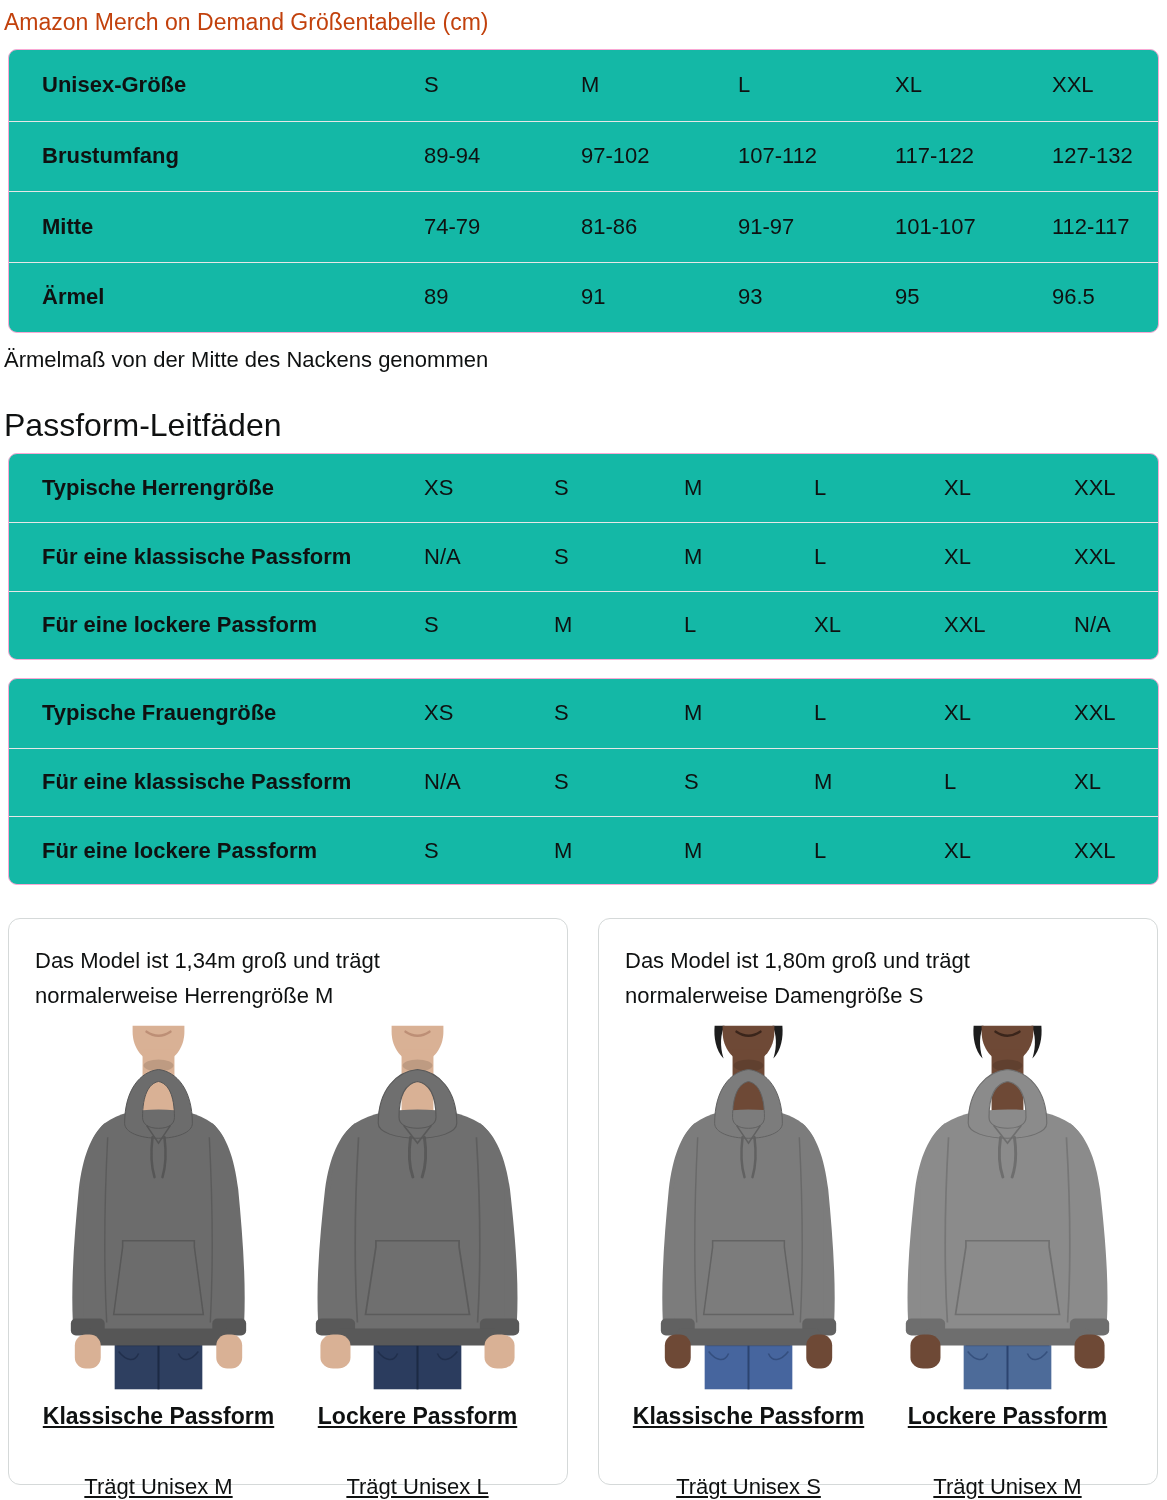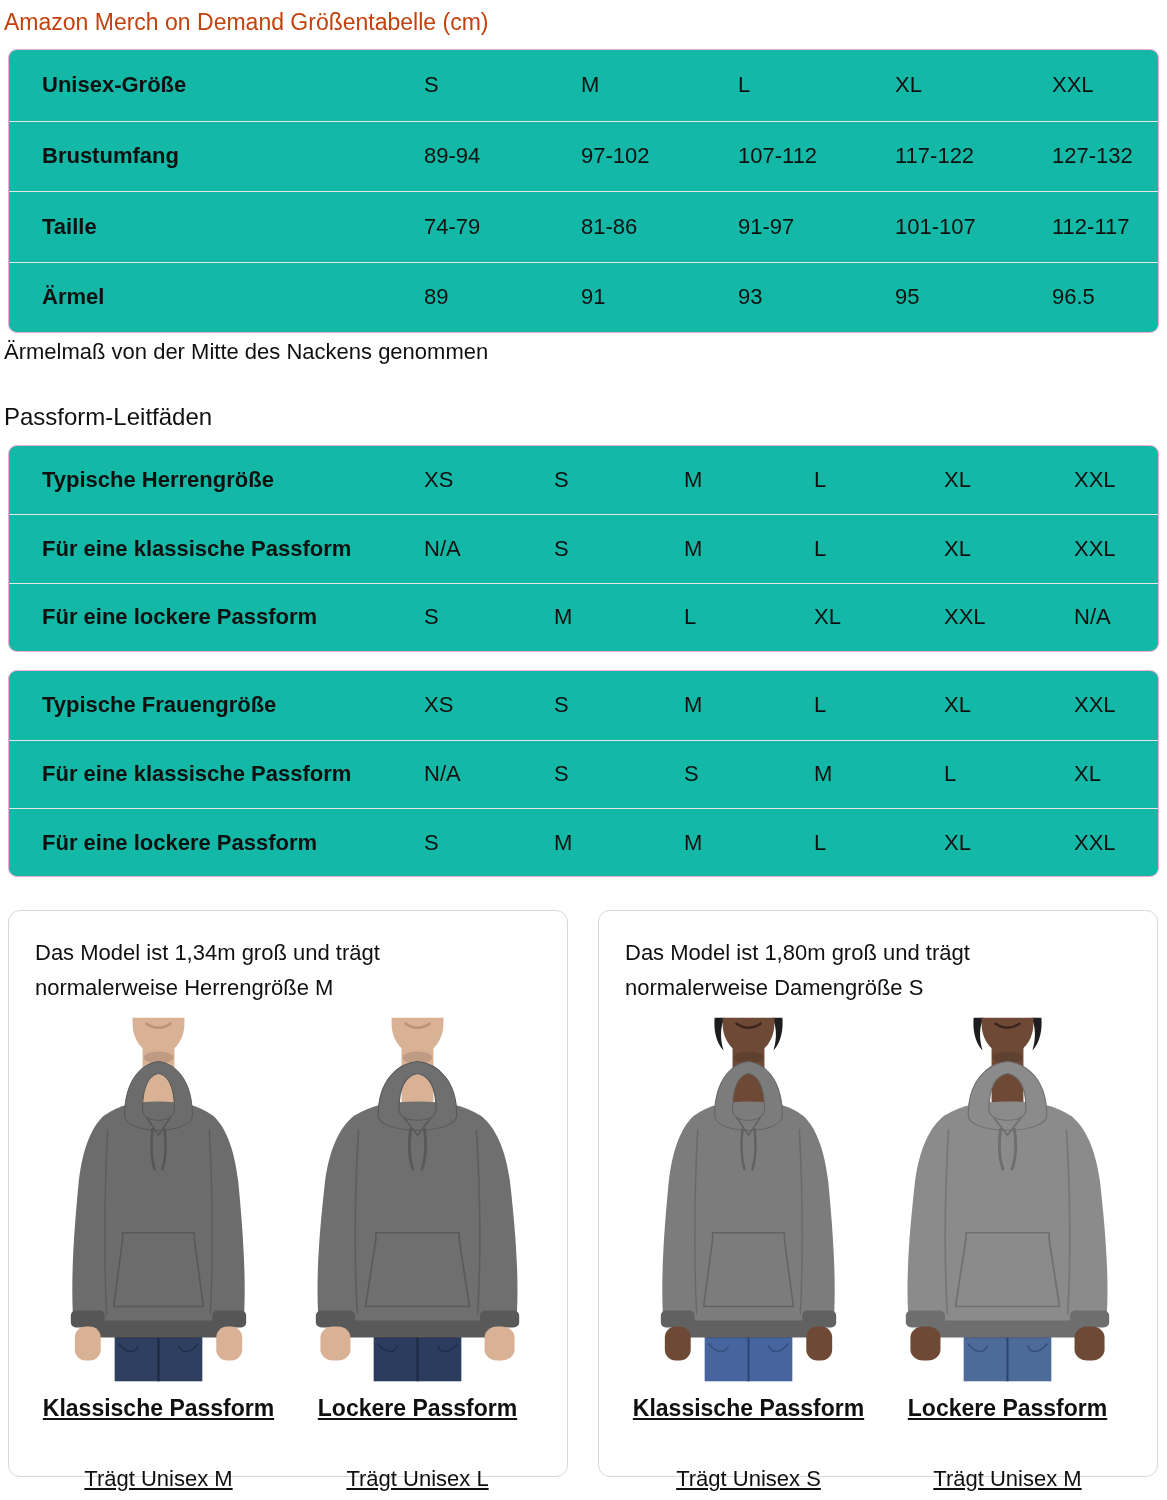--- a/index.html
+++ b/index.html
@@ -30,26 +30,26 @@
     align-items:center;
     padding-left:33px;
   }
   .tbl .row + .row { border-top:1px solid #e7e7e7; }
   .tbl.cols5 .row { grid-template-columns:382px repeat(4,157px) 1fr; height:70.5px; }
   .tbl.cols6 .row { grid-template-columns:382px repeat(5,130px) 1fr; height:68.4px; }
   .tbl .lbl { font-weight:700; font-size:22px; }
   .tbl .val { font-weight:400; font-size:22px; }
 
   .note {
-    margin:5px 0 0 4px;
+    margin:13px 0 0 4px;
     font-size:22px; line-height:28px;
   }
   .section-title {
     margin:36px 0 0 4px;
-    font-size:24px; line-height:30px; font-weight:400;
+    font-size:32px; line-height:30px; font-weight:400;
   }
   .tbl.fit1 { margin-top:13px; }
   .tbl.fit2 { margin-top:18px; }
 
   
   .cards { display:flex; gap:30px; margin:33px 8px 0 8px; }
   .card {
     width:560px; height:567px;
     border:1px solid #d5d9d9;
     border-radius:12px;
@@ -88,21 +88,21 @@
     </div>
     <div class="row">
       <span class="lbl">Brustumfang</span>
       <span class="val">89-94</span>
       <span class="val">97-102</span>
       <span class="val">107-112</span>
       <span class="val">117-122</span>
       <span class="val">127-132</span>
     </div>
     <div class="row">
-      <span class="lbl">Taille</span>
+      <span class="lbl">Mitte</span>
       <span class="val">74-79</span>
       <span class="val">81-86</span>
       <span class="val">91-97</span>
       <span class="val">101-107</span>
       <span class="val">112-117</span>
     </div>
     <div class="row">
       <span class="lbl">Ärmel</span>
       <span class="val">89</span>
       <span class="val">91</span>

